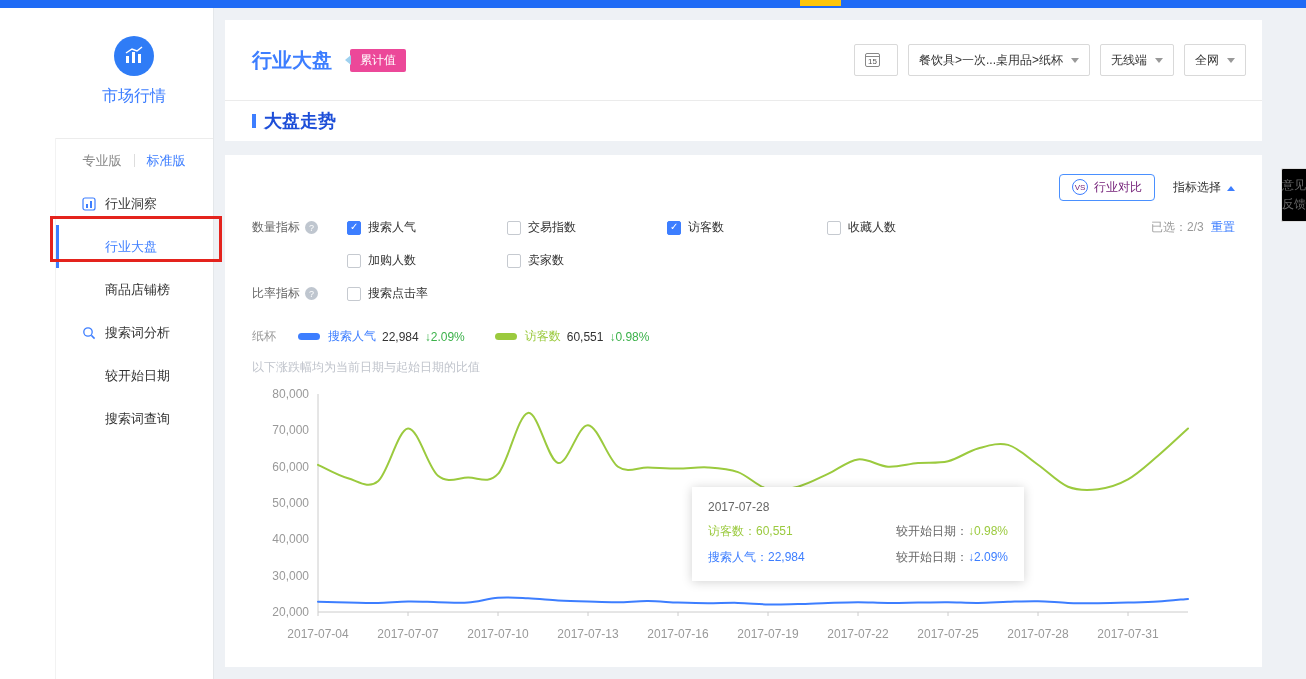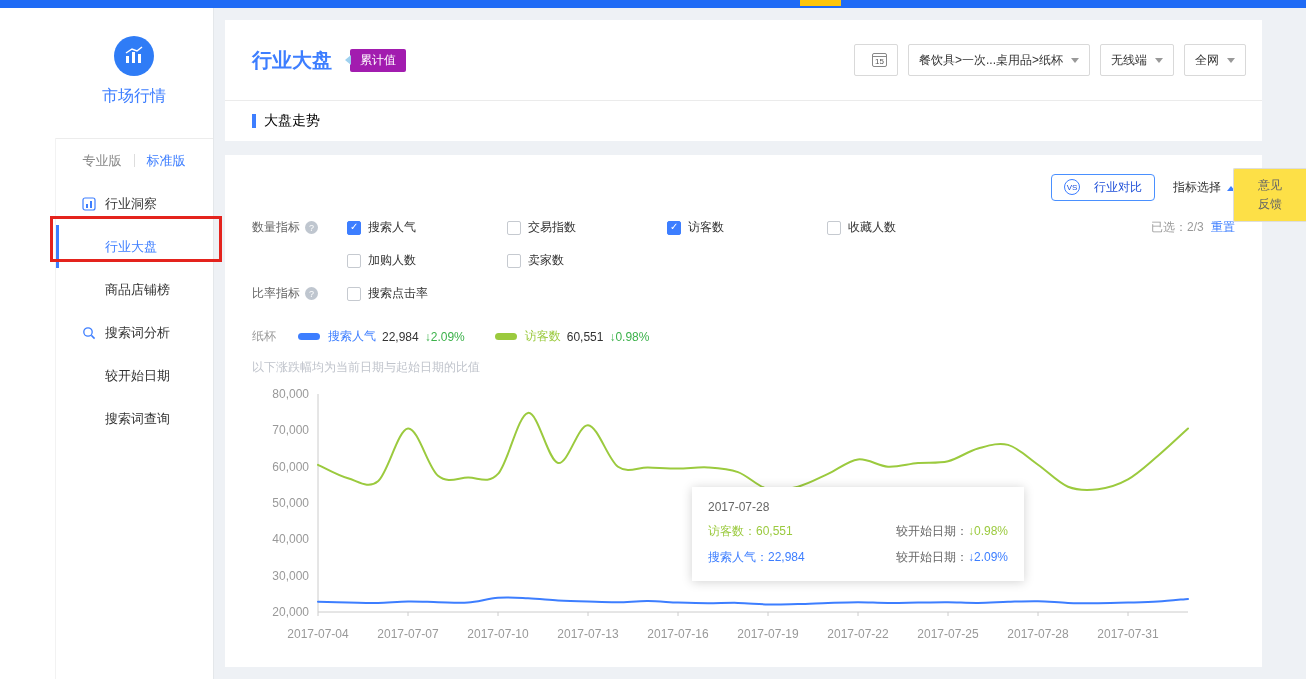--- a/index.html
+++ b/index.html
@@ -28,41 +28,41 @@
   .menu-item.active{color:#3d7eff}
   .menu-item.active::before{content:"";position:absolute;left:0;top:0;bottom:0;width:4px;background:#3d7eff}
   .annotation{position:fixed;left:50px;top:216px;width:172px;height:46px;
     border:3px solid #e4231d;z-index:60;pointer-events:none}
 
   
   .main{flex:1;padding:12px 44px 0 11px;min-width:0}
   .header-card{background:#fff}
   .header-top{display:flex;align-items:center;height:80px;padding:0 16px 0 27px}
   .page-title{font-size:20px;font-weight:bold;color:#3d7eff}
-  .badge{position:relative;margin-left:18px;background:#a21caf;color:#fff;
+  .badge{position:relative;margin-left:18px;background:#ec4899;color:#fff;
     padding:3px 10px;border-radius:2px;font-size:12px}
   .badge::before{content:"";position:absolute;left:-5px;top:50%;margin-top:-5px;
     border:5px solid transparent;border-right:6px solid #9fd1ef;border-left:0}
   .filters{margin-left:auto;display:flex;align-items:center;gap:10px}
   .fgroup{display:flex}
   .fbox{height:32px;border:1px solid #d9d9d9;border-radius:2px;background:#fff;
     display:flex;align-items:center;padding:0 10px;color:#333;cursor:pointer;white-space:nowrap}
-  .calbox{width:44px;justify-content:flex-end;margin-left:-1px}
+  .calbox{width:44px;justify-content:flex-start;margin-left:-1px}
   .cal{width:15px;height:14px;border:1px solid #888;border-radius:2px;position:relative;
     font-size:8px;color:#555;text-align:center;line-height:15px}
   .cal::before{content:"";position:absolute;left:0;right:0;top:2px;height:1px;background:#888}
   .cdown{width:0;height:0;border:4px solid transparent;border-top:5px solid #999;margin-left:8px;margin-top:4px}
   .header-divider{border-top:1px solid #ebebeb}
   .section-row{display:flex;align-items:center;height:40px;padding:0 27px}
   .sec-bar{width:4px;height:14px;background:#3d7eff;margin-right:8px}
-  .sec-title{font-weight:normal;font-size:14px;color:#000000}
+  .sec-title{font-weight:bold;font-size:18px;color:#1d4ed8}
 
   .panel{background:#fff;margin-top:14px;padding:18px 27px 18px}
   .panel-toolbar{display:flex;justify-content:flex-end;align-items:center;gap:18px;height:28px}
-  .compare-btn{display:flex;align-items:center;gap:14px;border:1px solid #4a90ff;color:#1d4ed8;
+  .compare-btn{display:flex;align-items:center;gap:6px;border:1px solid #4a90ff;color:#701a75;
     border-radius:4px;padding:4px 12px;background:#fff;cursor:pointer}
   .vs-circle{width:16px;height:16px;border:1px solid #3d7eff;border-radius:50%;
     font-size:8px;display:flex;align-items:center;justify-content:center}
   .metric-select{display:flex;align-items:center;color:#333;cursor:pointer}
   .cup{width:0;height:0;border:4px solid transparent;border-bottom:5px solid #3d7eff;margin-left:6px;margin-bottom:2px}
 
   .metrics{margin-top:18px;display:grid;grid-template-columns:95px 160px 160px 160px 160px 1fr;
     row-gap:16px;align-items:center}
   .m-label{color:#666;display:flex;align-items:center;gap:5px}
   .help{width:13px;height:13px;border-radius:50%;background:#bfc6cf;color:#fff;font-size:9px;
@@ -91,22 +91,22 @@
   svg .xlab{text-anchor:middle}
   svg .axis{stroke:#ccc;stroke-width:1}
   .tooltip{position:absolute;left:440px;top:103px;width:332px;background:#fff;
     box-shadow:0 1px 10px rgba(0,0,0,.18);padding:13px 16px 15px;z-index:5}
   .tt-date{color:#666;margin-bottom:4px}
   .tt-row{display:flex;justify-content:space-between;margin-top:9px}
   .t-green{color:#9bca3e}.t-blue{color:#3d7eff}
   .tt-cmp{color:#666}
 
   .next-card{background:#fff;margin-top:13px}
-  .feedback{position:fixed;right:0;top:168px;background:#fde047;border:1px solid #ddd;border-right:none;
-    border-radius:2px 0 0 2px;padding:7px 24px;color:#666;text-align:center;line-height:19px;cursor:pointer;z-index:20}
+  .feedback{position:fixed;right:0;top:168px;background:#000000;border:1px solid #ddd;border-right:none;
+    border-radius:2px 0 0 2px;padding:7px 0;color:#666;text-align:center;line-height:19px;cursor:pointer;z-index:20}
 </style>
 </head>
 <body>
 
 <div class="topbar">
   <div class="accent"></div>
 </div>
 
 <div class="layout">
 

